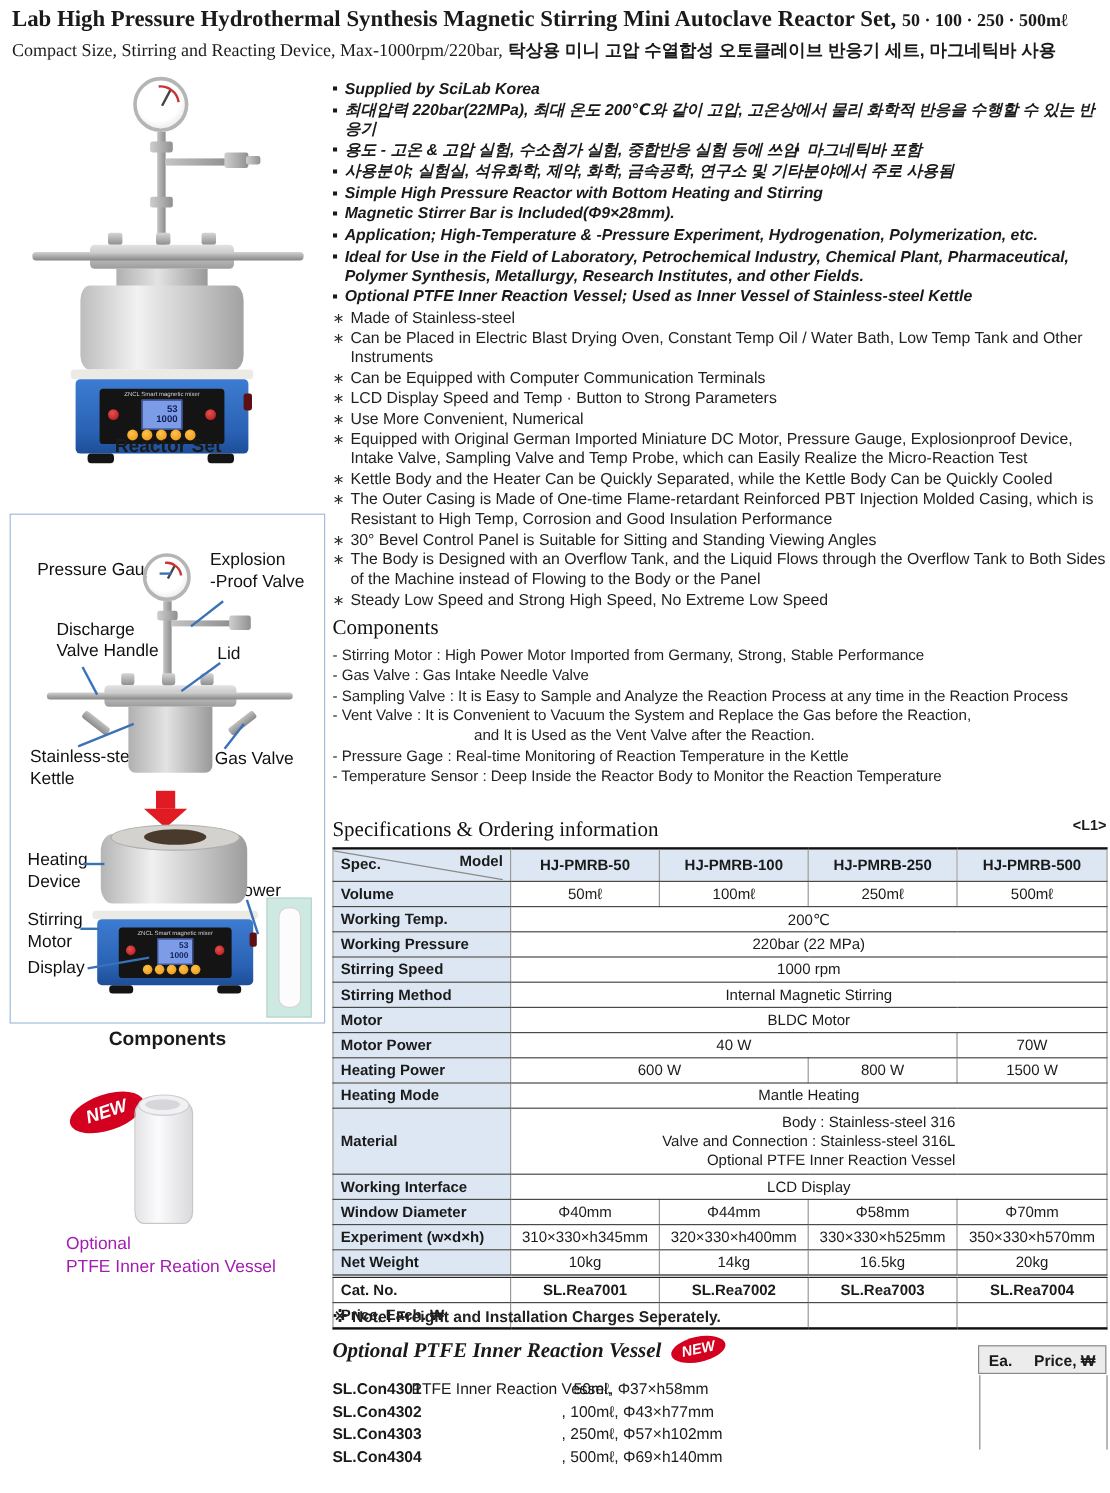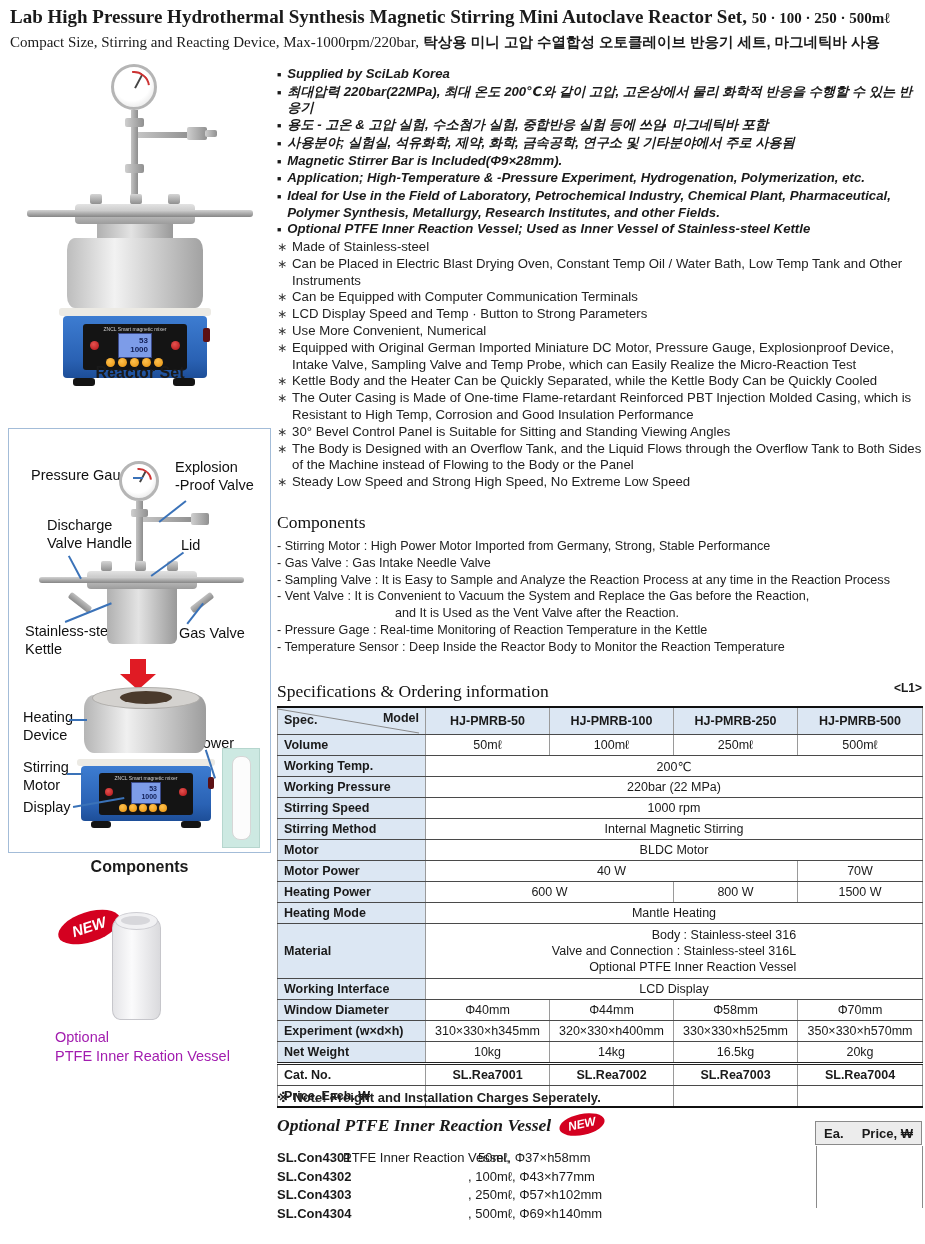--- a/index.html
+++ b/index.html
@@ -194,20 +194,24 @@
           <span class="mk">■</span>
           <span>마그네틱바 포함</span>
         </span>
     </div>
     <div class="b-line">
         <span class="mk">■</span>
         <span>사용분야; 실험실, 석유화학, 제약, 화학, 금속공학, 연구소 및 기타분야에서 주로 사용됨</span>
       </div>
     <div class="b-line">
         <span class="mk">■</span>
+        <span>Simple High Pressure Reactor with Bottom Heating and Stirring</span>
+      </div>
+    <div class="b-line">
+        <span class="mk">■</span>
         <span>Magnetic Stirrer Bar is Included(Φ9×28mm).</span>
       </div>
     <div class="b-line">
         <span class="mk">■</span>
         <span>Application; High-Temperature &amp; -Pressure Experiment, Hydrogenation, Polymerization, etc.</span>
       </div>
     <div class="b-line">
         <span class="mk">■</span>
         <span>Ideal for Use in the Field of Laboratory, Petrochemical Industry, Chemical Plant, Pharmaceutical, Polymer Synthesis, Metallurgy, Research Institutes, and other Fields.</span>
       </div>

